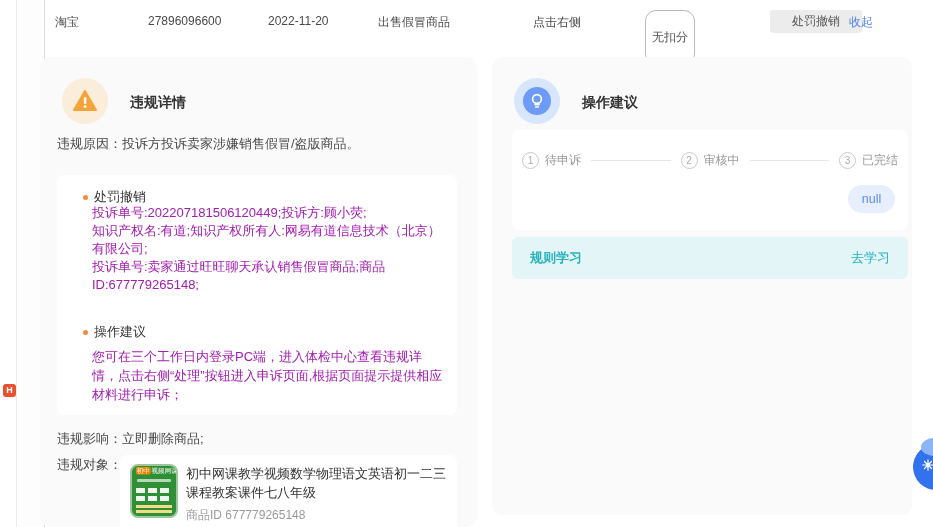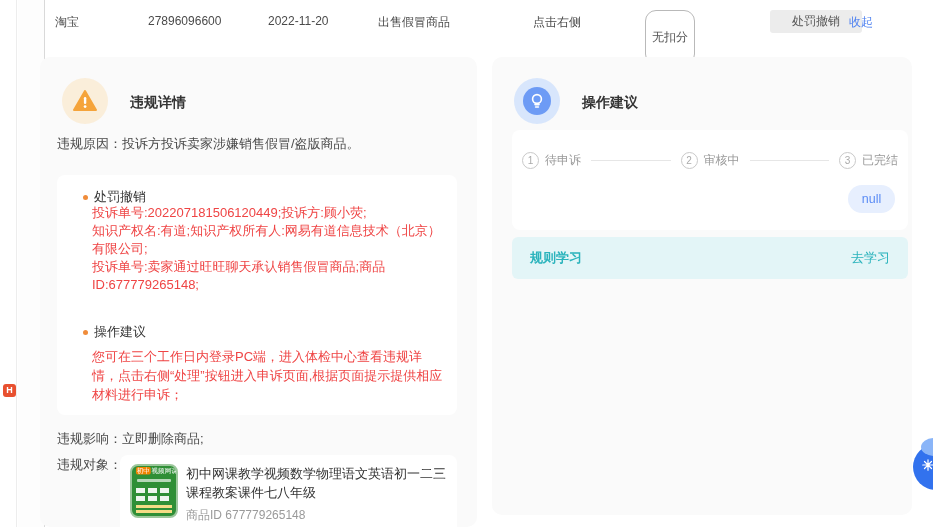--- a/index.html
+++ b/index.html
@@ -35,21 +35,21 @@
   .bulb-bg { background:#d8e6fc; }
   .bulb-inner { width:28px; height:28px; border-radius:50%; background:#6d9bf5;
                 display:flex; align-items:center; justify-content:center; }
   .p-title { position:absolute; left:90px; top:37px; font-size:14px; font-weight:600; color:#333; }
 
   
   .reason { position:absolute; left:17px; top:78px; width:412px; font-size:13px; color:#4a4a4a; }
   .inner-card { position:absolute; left:17px; top:118px; width:400px; height:240px; background:#fff; border-radius:8px; }
   .sec-title { position:absolute; left:26px; display:flex; align-items:center; font-size:13px; color:#333; }
   .sec-title .dot { width:5px; height:5px; border-radius:50%; background:#f08c3a; margin-right:6px; margin-top:1px; }
-  .sec-body { position:absolute; left:35px; width:356px; font-size:13px; color:#ef4444; line-height:18px; }
+  .sec-body { position:absolute; left:35px; width:356px; font-size:13px; color:#a21caf; line-height:18px; }
   .sec1-title { top:13px; } .sec1-body { top:29px; }
   .sec2-title { top:148px; } .sec2-body { top:172px; line-height:19px; }
   .impact { position:absolute; left:17px; top:373px; font-size:13px; color:#4a4a4a; }
   .target-label { position:absolute; left:17px; top:399px; font-size:13px; color:#4a4a4a; }
   .product-card { position:absolute; left:80px; top:398px; width:337px; height:112px; background:#fff;
                   border-radius:8px; cursor:pointer; }
   .thumb { position:absolute; left:10px; top:9px; width:48px; height:54px; border-radius:8px;
            background:#2f8f36; border:2px solid #9cc79c; overflow:hidden; }
   .thumb-line1 { font-size:8px; line-height:10px; color:#fff; white-space:nowrap; text-align:center;
                  transform:scale(.82); transform-origin:center top; margin-top:1px; }

